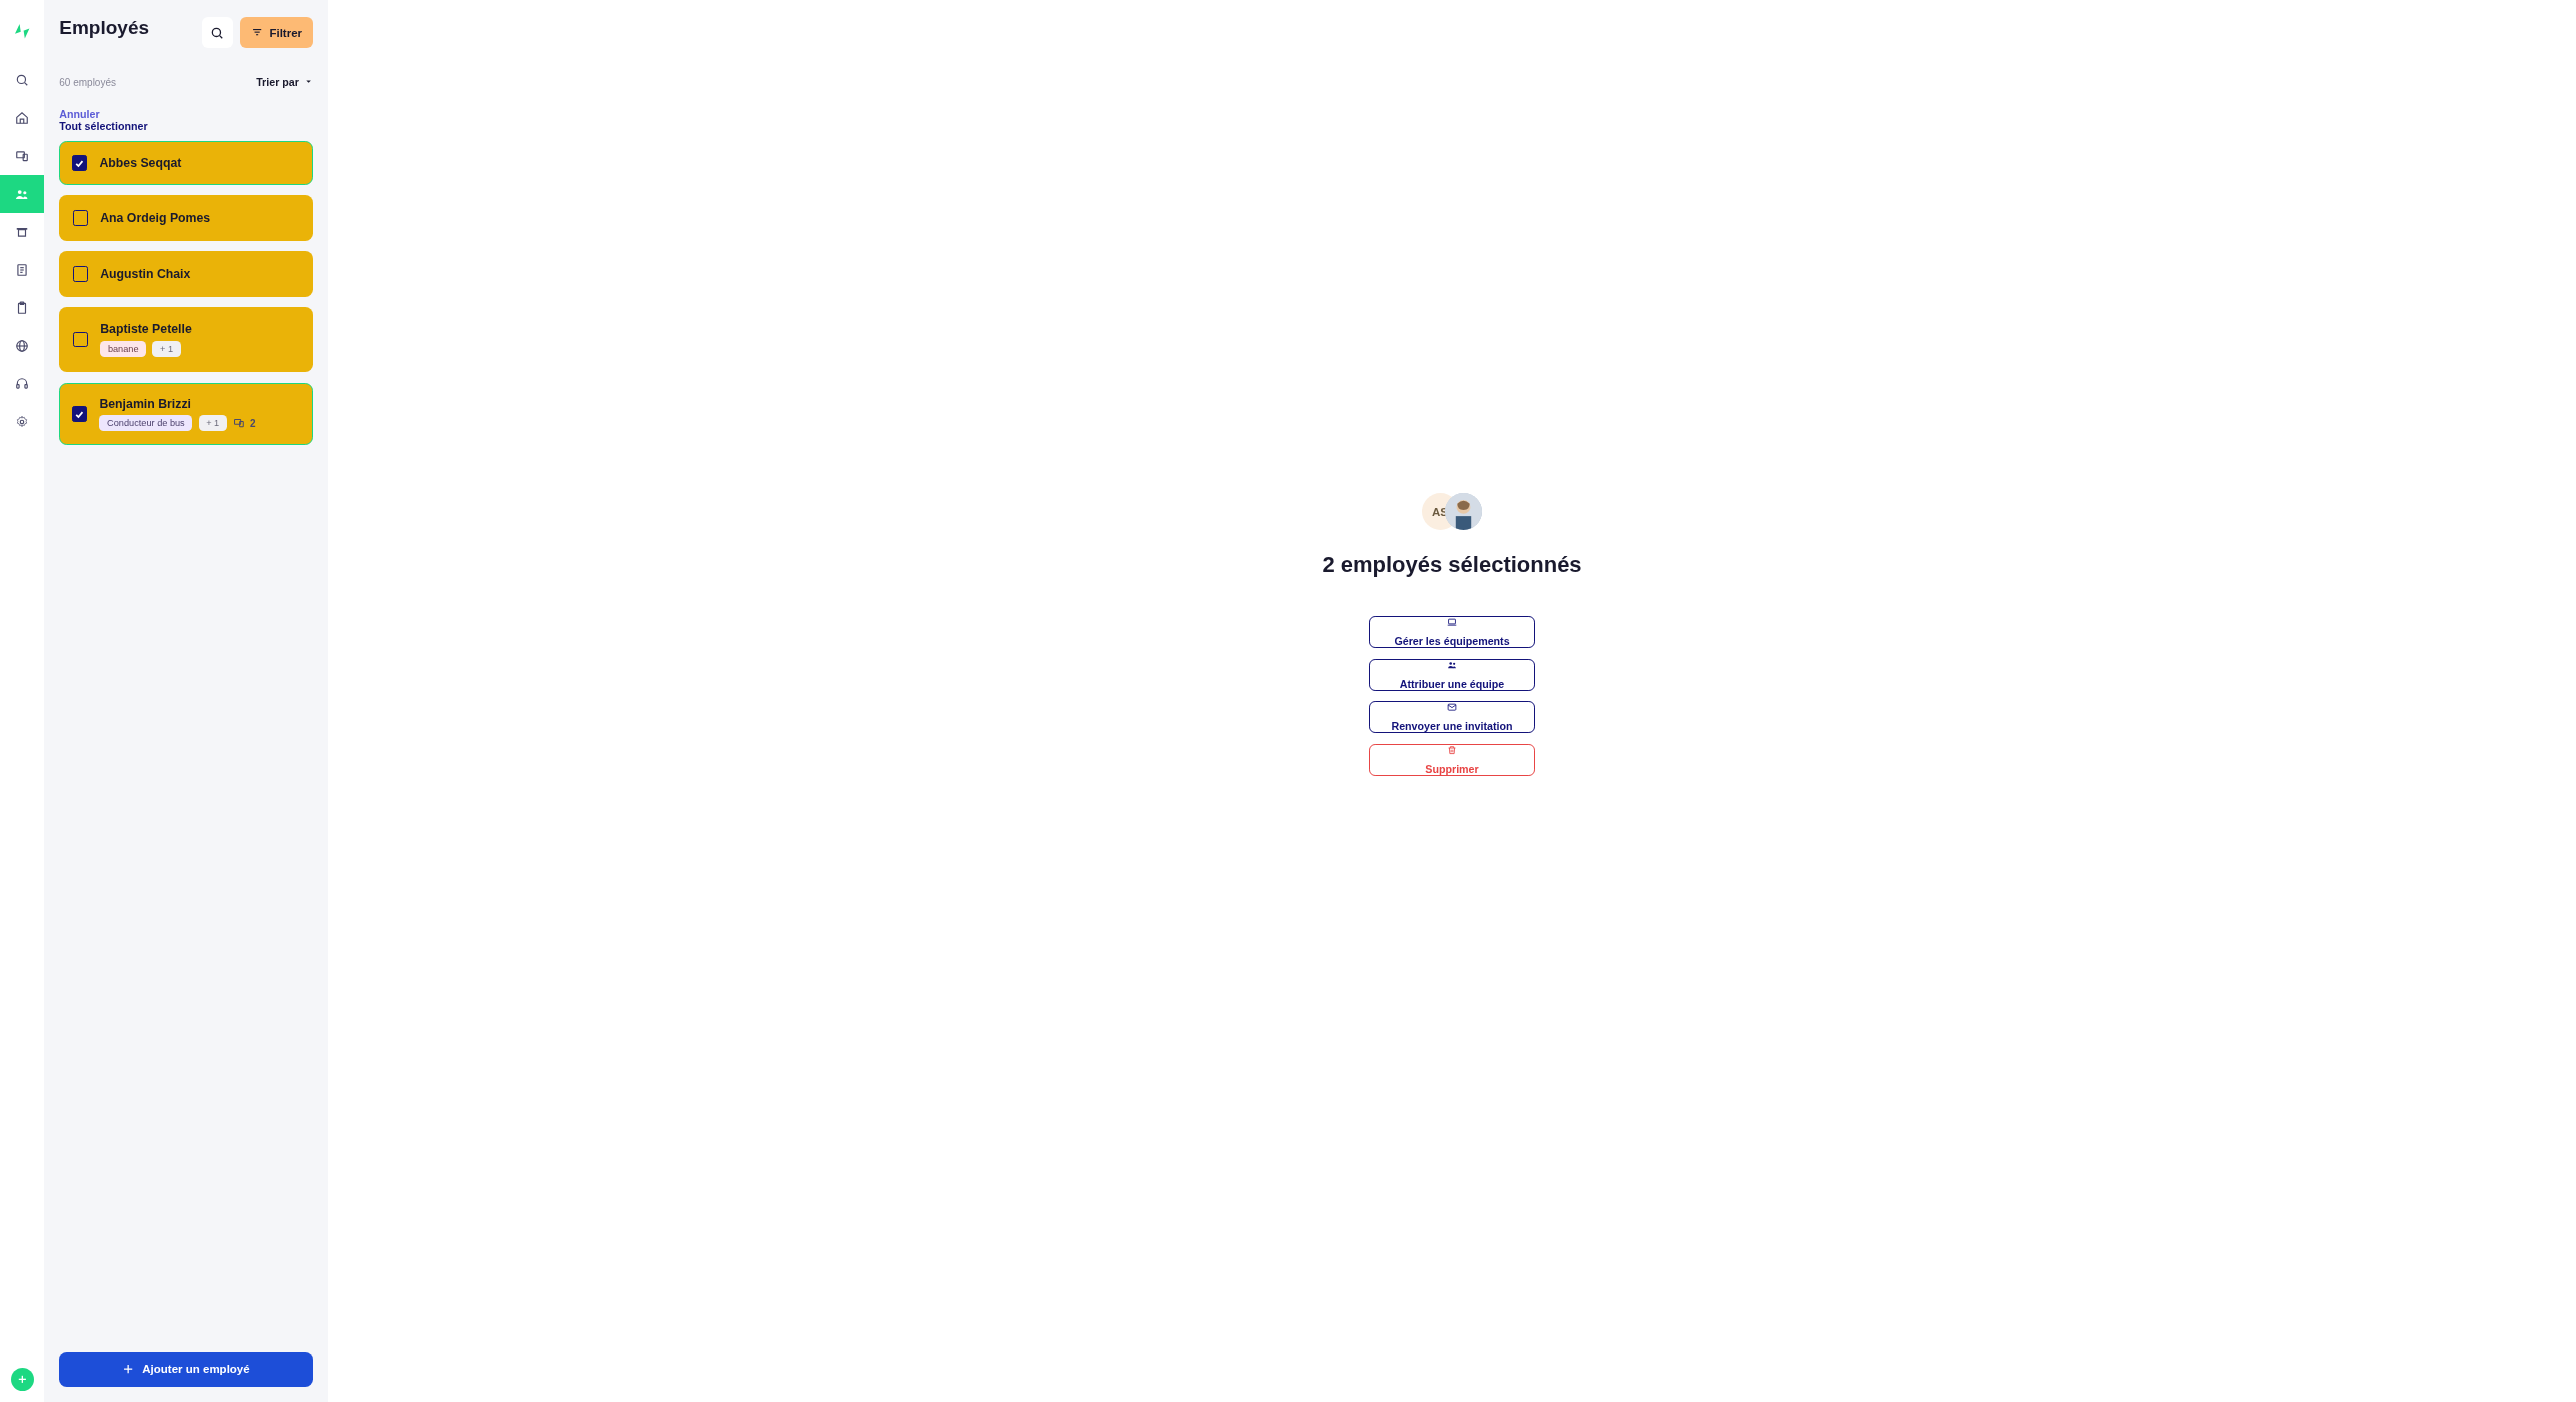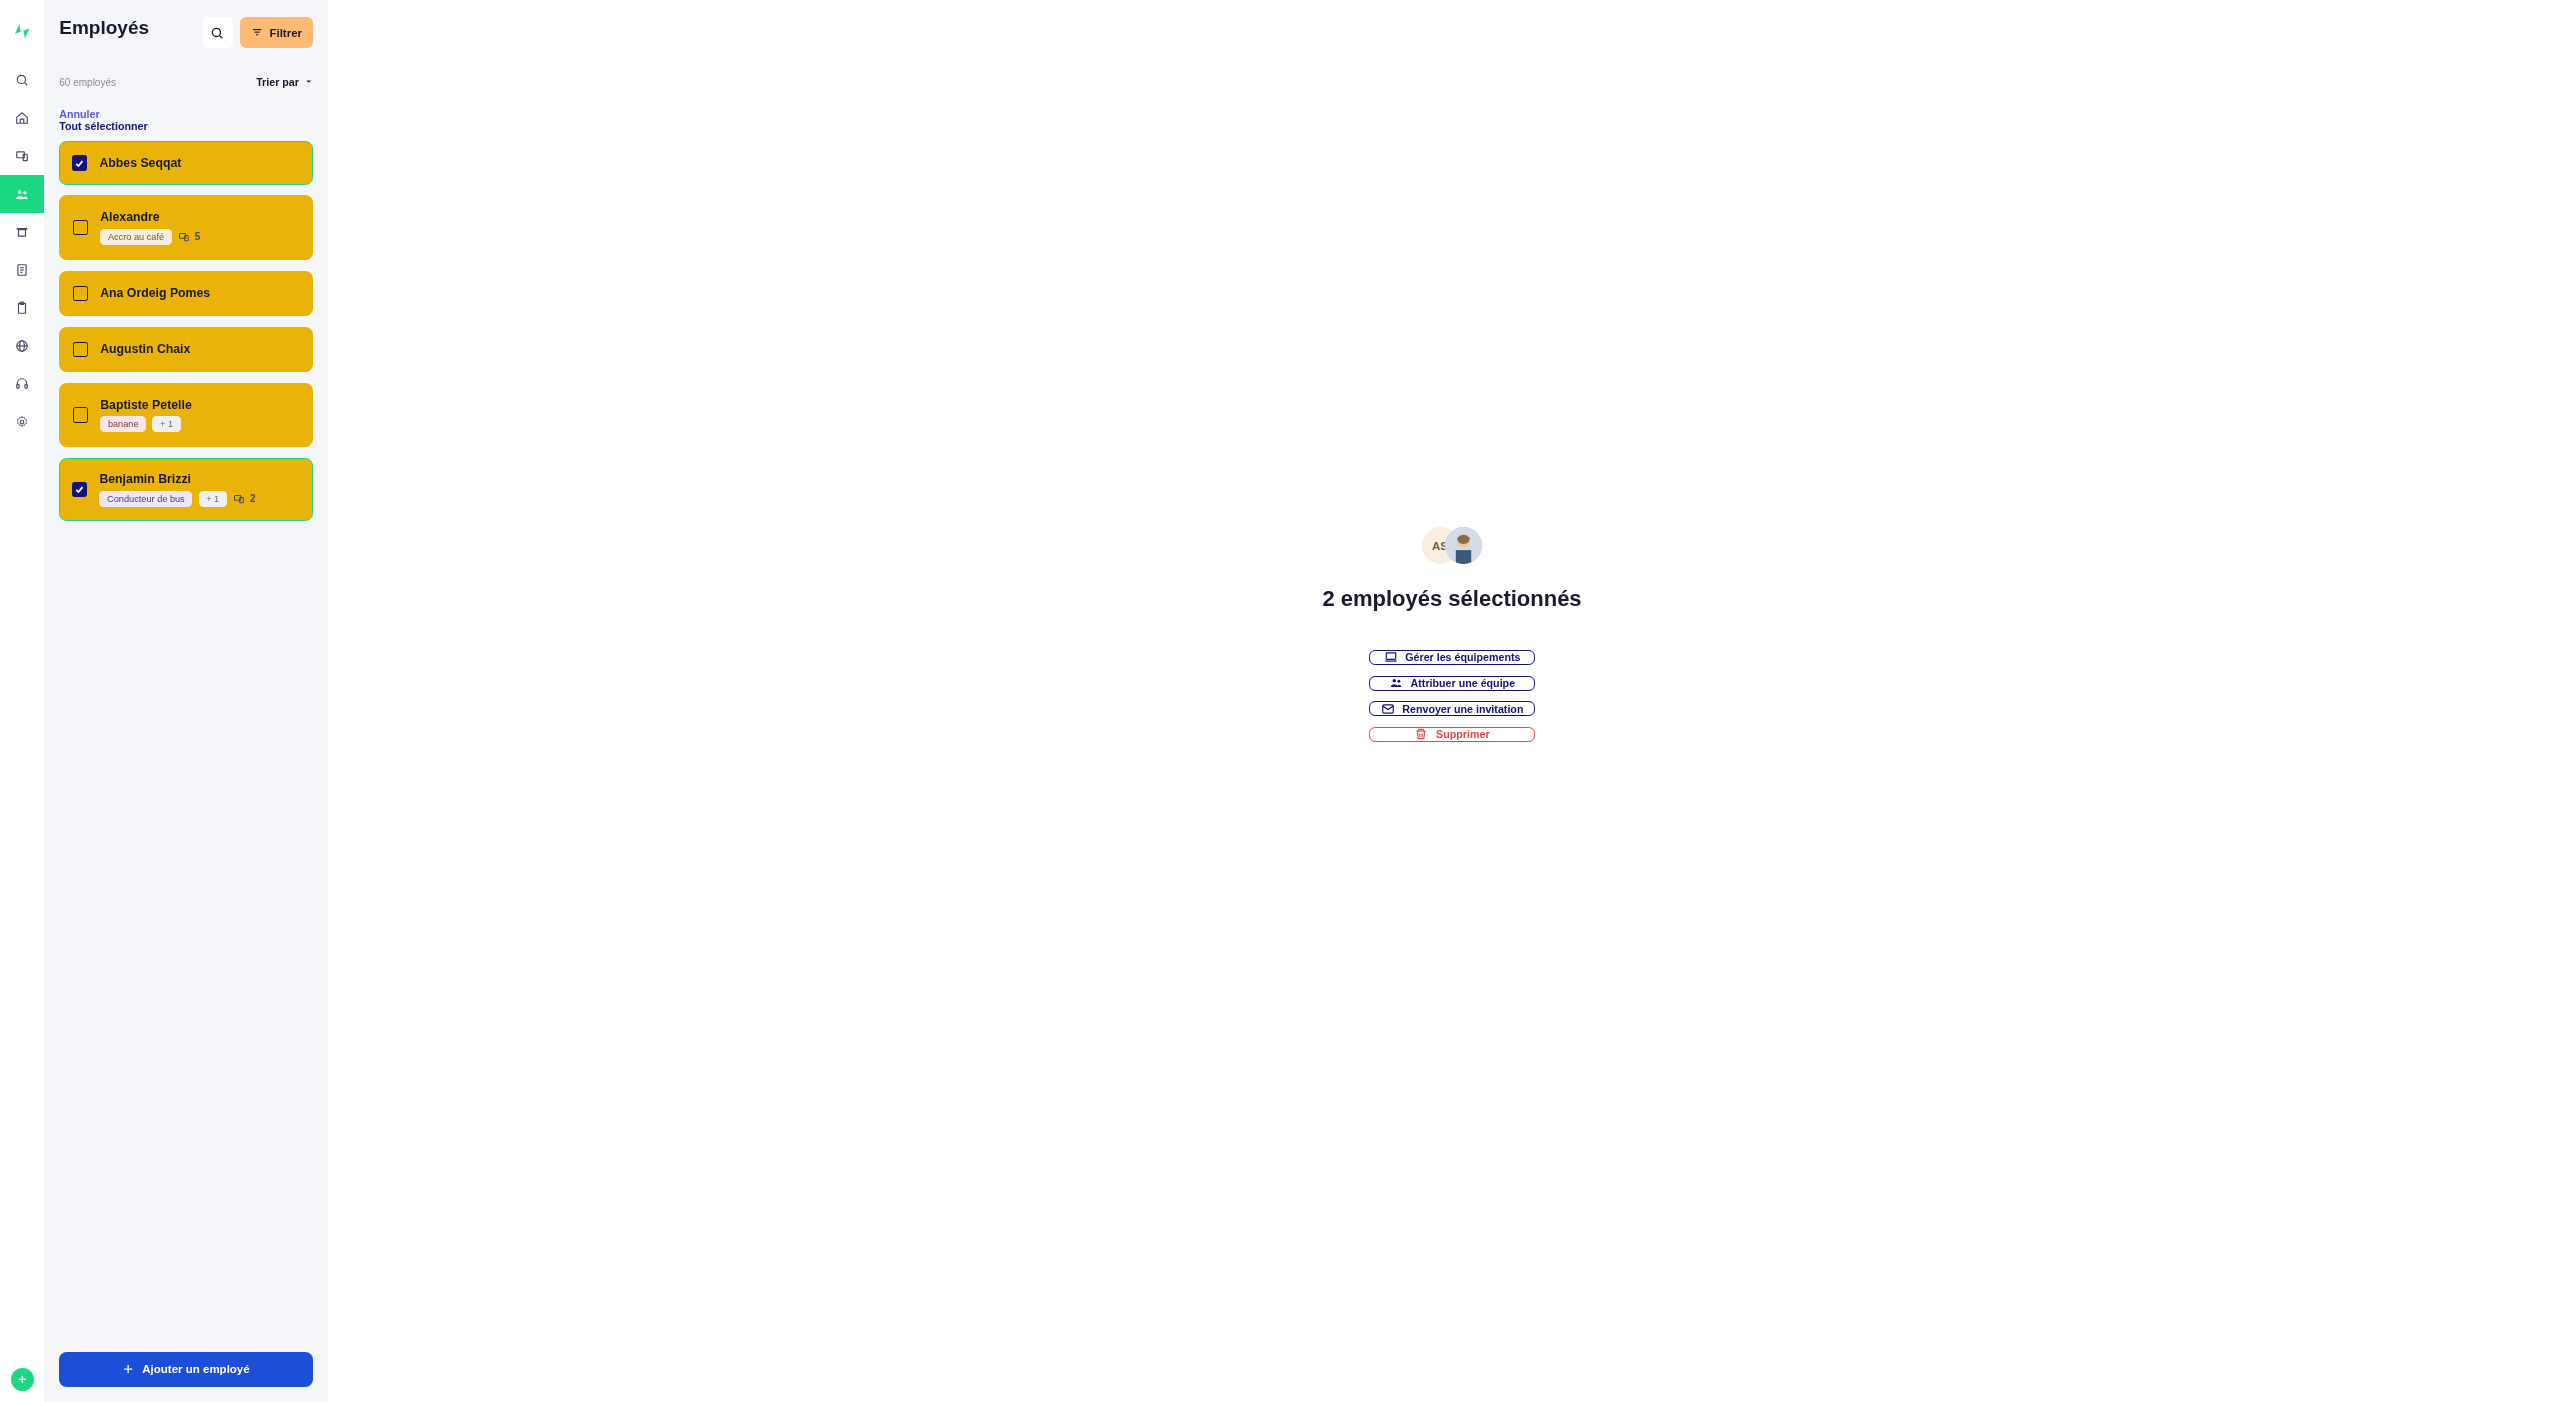--- a/index.html
+++ b/index.html
@@ -255,31 +255,32 @@
 .avatar-2 { left: 23px; background: linear-gradient(135deg, #c8d4e0, #a8b8c8); overflow: hidden; }
 .avatar-2 svg { width: 37px; height: 37px; }
 .selection-title {
   font-size: 22px;
   font-weight: 800;
   color: #1a1a2e;
   margin-bottom: 38px;
 }
 .action-btn {
   width: 166px;
-  height: 15px;
+  height: 32px;
   border-radius: 6.1px;
   display: flex;
   align-items: center;
   justify-content: center;
   gap: 7.7px;
   font-size: 10.7px;
   font-weight: 700;
   cursor: pointer;
   margin-bottom: 10.7px;
   border: 1.2px solid;
+  flex-direction: column;
 }
 .action-btn.primary { border-color: #13137a; color: #13137a; }
 .action-btn.danger { border-color: #e84545; color: #e84545; }
 </style>
 </head>
 <body>
 
 <nav class="nav-rail">
   <div class="nav-logo">
     <svg width="18.4" height="18.4" viewBox="0 0 24 24" fill="currentColor">
@@ -402,38 +403,20 @@
       <div class="checkbox checked">
         <svg width="10.7" height="10.7" viewBox="0 0 24 24" fill="none" stroke="#fff" stroke-width="4">
             <polyline points="5 13 10 18 19 7"></polyline>
           </svg>
       </div>
       <div class="emp-info">
         <span class="emp-name">Abbes Seqqat</span>
       </div>
     </div>
 
-    <div class="employee-card">
-      <div class="checkbox">
-        
-      </div>
-      <div class="emp-info">
-        <span class="emp-name">Alexandre</span>
-        <div class="emp-meta">
-          <span class="tag tag-orange">Accro au café</span>
-          <span class="device-count">
-            <svg width="12.3" height="12.3" viewBox="0 0 24 24" fill="none" stroke="currentColor" stroke-width="2">
-                <rect x="3" y="5" width="12" height="9" rx="1"></rect>
-                <rect x="13" y="9" width="7" height="10" rx="1"></rect>
-              </svg>
-            <span>5</span>
-          </span>
-        </div>
-      </div>
-    </div>
 
 
     <div class="employee-card">
       <div class="checkbox">
         
       </div>
       <div class="emp-info">
         <span class="emp-name">Ana Ordeig Pomes</span>
       </div>
     </div>

